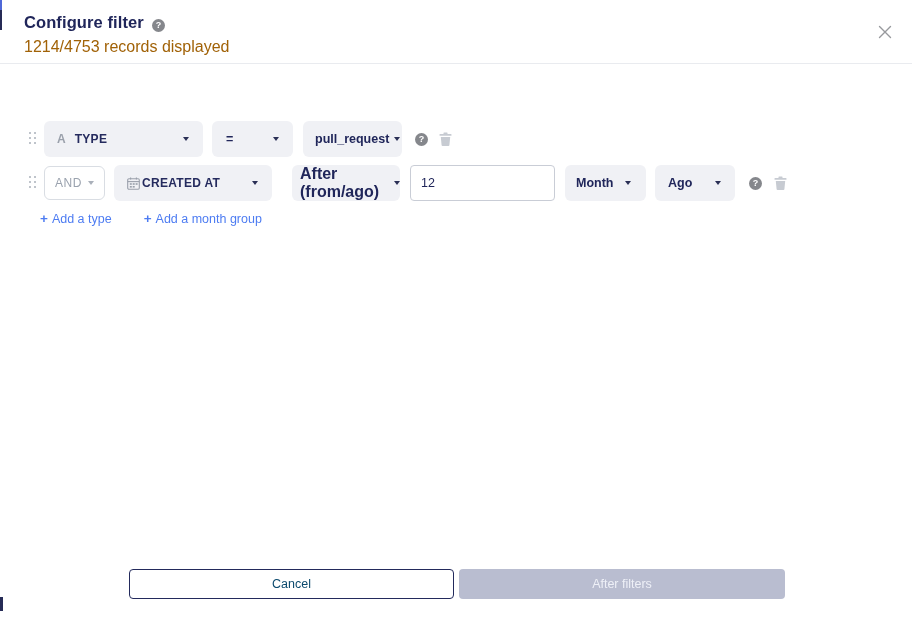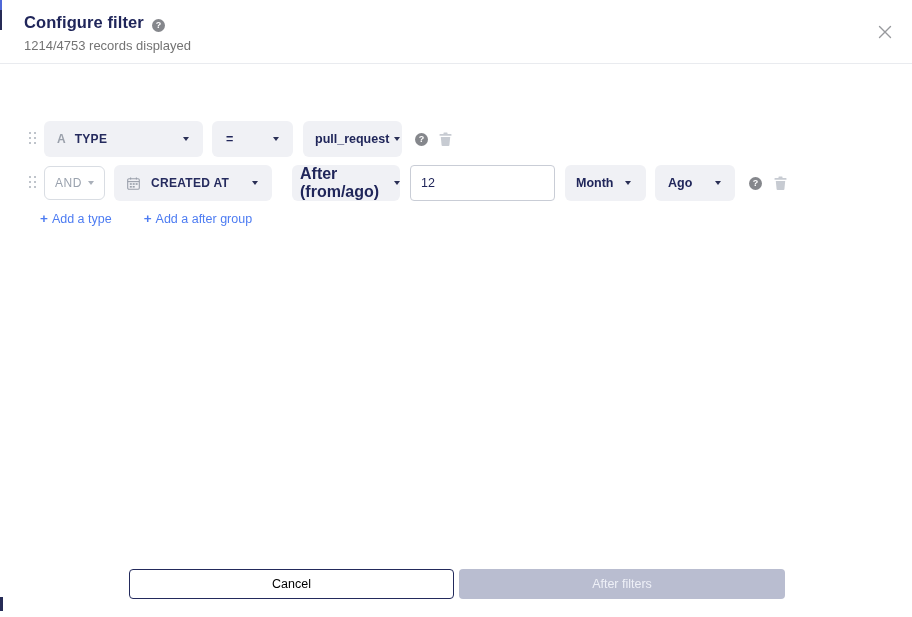--- a/index.html
+++ b/index.html
@@ -7,21 +7,21 @@
   .modal { position:absolute; left:0; top:0; width:912px; height:473px; background:#fff; }
 
   
   .edge { position:absolute; left:0; width:2px; }
   .edge.blue { top:0; height:10px; background:#4f68d8; }
   .edge.navy-top { top:10px; height:20px; background:#262b56; }
   .edge.navy-bottom { top:597px; height:14px; width:3px; background:#262b56; }
 
   
   .title { position:absolute; left:24px; top:13px; font-size:16.5px; font-weight:700; color:#20265a; letter-spacing:.1px; }
-  .subtitle { position:absolute; left:24px; top:38px; font-size:13px; font-weight:400; color:#737373; }
+  .subtitle { position:absolute; left:24px; top:38px; font-size:16px; font-weight:400; color:#a16207; }
   .help-circle { width:13px; height:13px; border-radius:50%; background:#85878c; color:#ffffff;
                  font-size:9px; font-weight:700; display:flex; align-items:center; justify-content:center; line-height:1; }
   .title-help { position:absolute; left:152px; top:19px; }
   .close-btn { position:absolute; left:876px; top:23px; width:18px; height:18px; display:flex; align-items:center; justify-content:center; cursor:pointer; }
   .divider { position:absolute; left:0; top:63px; width:912px; height:1px; background:#e9ebef; }
 
   
   .expression { position:absolute; left:24px; top:89px; font-family:"DejaVu Sans Mono", monospace; font-size:11.5px; white-space:nowrap; }
   .tok { margin-right:7px; }
   .tok:last-child { margin-right:0; }
@@ -53,21 +53,21 @@
 
   .eq-box { left:212px; width:81px; padding:0 14px 0 14px; justify-content:space-between; }
   .val-box { left:303px; width:99px; padding-left:12px; }
   .val-box .caret { margin-left:5px; }
 
   .and-box { left:44px; top:1px; width:61px; height:34px; background:#ffffff; border:1px solid #d9dde3;
              border-radius:6px; padding:0 10px; justify-content:space-between; }
   .and-label { font-size:12px; font-weight:500; letter-spacing:.5px; color:#9aa2ae; }
 
   .created-box { left:114px; width:158px; padding:0 14px 0 13px; justify-content:space-between; }
-  .created-box .left { display:flex; align-items:center; gap:11px; }
+  .created-box .left { display:flex; align-items:center; gap:2px; }
 
   .after-box { left:292px; width:108px; padding-left:8px; }
   .after-box .caret { margin-left:4px; }
   .after-box .value-label { font-size:16px; }
 
   .amount-input { position:absolute; left:410px; top:0; width:145px; height:36px; background:#fff;
                   border:1px solid #c9cdd6; border-radius:4px; padding:0 10px; font-size:12.5px;
                   color:#20265a; font-family:"Liberation Sans", sans-serif; outline:none; }
 
   .month-box { left:565px; width:81px; padding:0 15px 0 11px; justify-content:space-between; }
@@ -81,21 +81,21 @@
   .row2 .row-trash { left:774px; }
 
   
   .links { position:absolute; top:211px; left:40px; display:flex; gap:32px; }
   .add-link { display:flex; align-items:center; color:#4d7cf2; font-size:12.5px; font-weight:500; cursor:pointer; }
   .add-link .plus { font-weight:700; font-size:13.5px; margin-right:4px; }
 
   
   .btn { position:absolute; top:569px; height:30px; border-radius:4px; display:flex; align-items:center;
          justify-content:center; font-size:12.5px; font-weight:500; cursor:pointer; }
-  .btn-cancel { left:129px; width:325px; background:#ffffff; border:1.5px solid #232a5c; color:#000000; }
+  .btn-cancel { left:129px; width:325px; background:#ffffff; border:1.5px solid #232a5c; color:#0c4a6e; }
   .btn-apply { left:459px; width:326px; background:#b9bdd0; border:none; color:#eef0f7; }
 
   svg { display:block; }
 </style>
 </head>
 <body>
 
 <div class="modal">
 
   <div class="edge blue"></div>
@@ -208,20 +208,20 @@
     </div>
   </div>
 
   <div class="links">
     <div class="add-link">
       <span class="plus">+</span>
       <span>Add a type</span>
     </div>
     <div class="add-link">
       <span class="plus">+</span>
-      <span>Add a after group</span>
+      <span>Add a month group</span>
     </div>
   </div>
 
   <div class="btn btn-cancel">Cancel</div>
   <div class="btn btn-apply">After filters</div>
 
 </div>
 
 </body></html>

